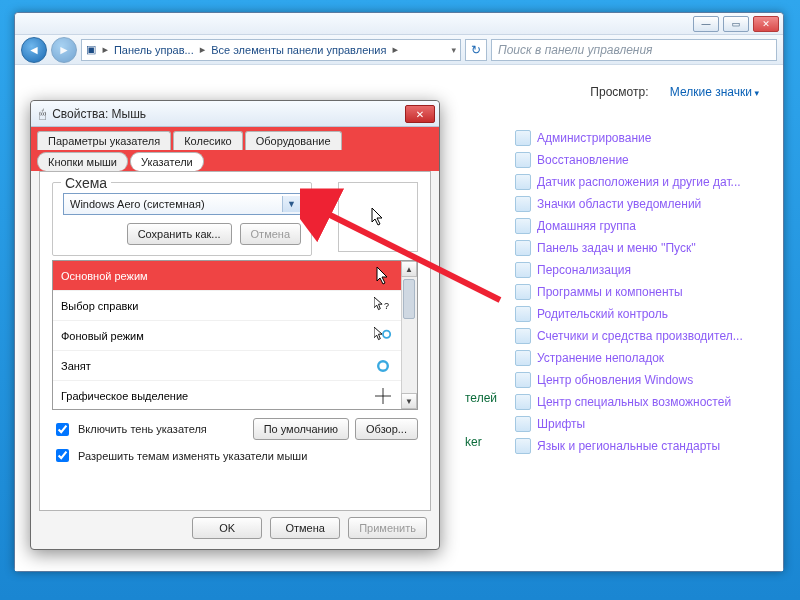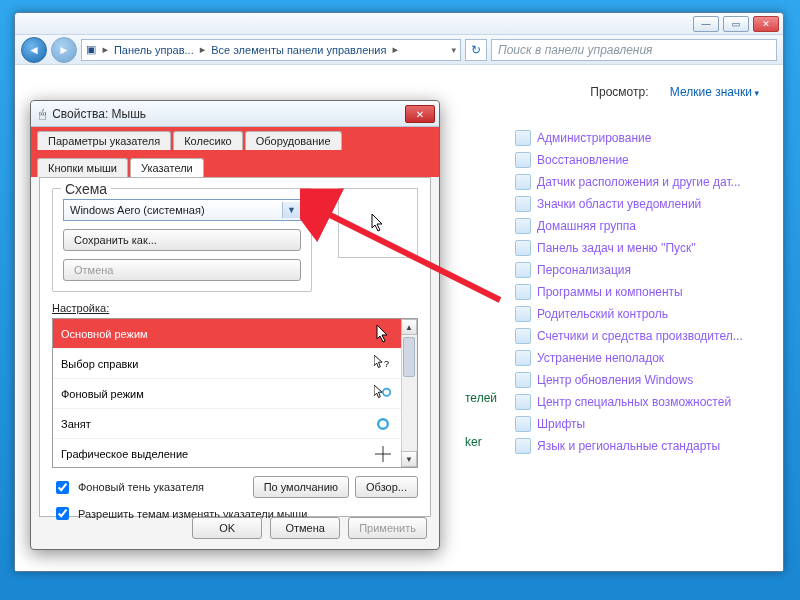--- a/index.html
+++ b/index.html
@@ -28,31 +28,31 @@
   .cp-grid { position:absolute; left:500px; top:60px; width:260px; }
   .cp-item { display:flex; align-items:center; gap:6px; height:22px; color:#8b5cf6; font-size:12px; cursor:default; white-space:nowrap; overflow:hidden; text-overflow:ellipsis; }
   .cp-item .ico { width:16px; height:16px; border:1px solid #a3c8e2; background:linear-gradient(#eaf4fc,#cfe5f7); border-radius:2px; flex:0 0 16px; }
 
   
   .dlg { position:absolute; left:30px; top:100px; width:410px; height:450px; background:#f4f4f4; border:1px solid #6b6b6b; border-radius:4px; box-shadow:0 4px 18px rgba(0,0,0,.45); }
   .dlg .dlgtitle { height:26px; background:linear-gradient(#f7fbff,#dfe9f4); border-bottom:1px solid #b7c5d6; display:flex; align-items:center; padding:0 8px; color:#2b2b2b; border-radius:4px 4px 0 0; position:relative; }
   .dlg .dlgclose { position:absolute; right:4px; top:4px; width:30px; height:18px; background:linear-gradient(#e76a6a,#c72d2d); border:1px solid #9b1f1f; border-radius:2px; display:flex; align-items:center; justify-content:center; color:#fff; font-size:10px; }
   .tabs { display:flex; flex-wrap:wrap; padding:4px 6px 0 6px; background:#ef4444; }
   .tab { border:1px solid #b5b5b5; border-bottom:none; background:#f0f0f0; padding:3px 10px; margin-right:2px; border-radius:3px 3px 0 0; font-size:11px; color:#222; cursor:default; }
-  .tab.row2 { margin-top:8px; }
+  .tab.row2 { margin-top:2px;border-radius:9px; }
   .tab.active { background:#ffffff; }
   .tabbody { margin:0 8px 8px 8px; border:1px solid #b5b5b5; background:#ffffff; height:340px; position:relative; padding:10px 12px; }
 
   .fieldset { border:1px solid #c6c6c6; border-radius:2px; padding:10px 10px 10px 10px; position:relative; }
   .fieldset .legend { position:absolute; top:-8px; left:8px; background:#fff; padding:0 4px; font-size:14px; color:#333; }
   .combo { width:240px; height:22px; border:1px solid #7a9ec7; background:linear-gradient(#fff,#eef4fb); display:flex; align-items:center; padding:0 6px; font-size:11px; color:#1a1a1a; position:relative;text-align:center; }
   .combo .drop { position:absolute; right:2px; top:2px; bottom:2px; width:18px; background:linear-gradient(#e8f1fb,#cfe1f4); border-left:1px solid #a8c1db; display:flex; align-items:center; justify-content:center; color:#2b5a8c; font-size:9px; }
   .btn { height:22px; border:1px solid #9c9c9c; background:linear-gradient(#fefefe,#e6e6e6); border-radius:3px; padding:0 10px; font-size:11px; color:#222; display:inline-flex; align-items:center; cursor:default; }
   .btn.disabled { color:#9a9a9a; }
-  .btnrow { margin-top:8px; display:flex; gap:8px; justify-content:flex-end;flex-direction:column; }
+  .btnrow { margin-top:8px; display:flex; gap:8px; justify-content:flex-end; }
 
   .preview { position:absolute; right:12px; top:10px; width:80px; height:70px; border:1px solid #c6c6c6; background:#fff; display:flex; align-items:center; justify-content:center; }
 
   .listlabel { margin-top:10px; font-size:11px; color:#222; }
   .listlabel u { text-decoration:underline; }
   .listbox { margin-top:4px; height:150px; border:1px solid #9c9c9c; background:#fff; overflow:hidden; position:relative; }
   .listbox .scroll { position:absolute; right:0; top:0; bottom:0; width:16px; background:#f0f0f0; border-left:1px solid #cfcfcf; }
   .listbox .thumb { position:absolute; right:2px; top:18px; width:12px; height:40px; background:#cfd8e2; border:1px solid #a9b7c6; border-radius:2px; }
   .listbox .arrowbtn { position:absolute; right:0; width:16px; height:16px; background:linear-gradient(#fefefe,#e3e3e3); border:1px solid #bfbfbf; display:flex; align-items:center; justify-content:center; font-size:8px; color:#444; }
   .listbox .arrowbtn.up { top:0; }
@@ -204,21 +204,20 @@
         <div class="combo">
           <span>Windows Aero (системная)</span>
           <span class="drop">▼</span>
         </div>
         <div class="btnrow">
           <div class="btn">Сохранить как...</div>
           <div class="btn disabled">Отмена</div>
         </div>
       </div>
 
-      <div class="listlabel"><u>Настройка:</u></div>
       <div class="listbox">
         <div class="lrow selected">
           <span>Основной режим</span>
           <span class="cursoricon">
               <svg class="cursor-svg" viewBox="0 0 12 18">
                 <path d="M0 0 L0 14 L3 11 L6 17 L8 16 L5 10 L10 10 Z" fill="#fff" stroke="#000"></path>
               </svg>
             </span>
         </div>
         <div class="lrow">
@@ -260,21 +259,21 @@
           <div class="arrowbtn up">▲</div>
           <div class="thumb"></div>
           <div class="arrowbtn down">▼</div>
         </div>
       </div>
 
       <div class="checks">
         <div style="display:flex;align-items:center;justify-content:space-between">
           <label>
               <input type="checkbox" checked="" style="">
-              <span>Фоновый тень указателя</span>
+              <span>Включить тень указателя</span>
             </label>
           <span style="display:flex;gap:6px">
             <span class="btn">По умолчанию</span>
             <span class="btn">Обзор...</span>
           </span>
         </div>
         <label>
             <input type="checkbox" checked="" style="">
             <span>Разрешить темам изменять указатели мыши</span>
           </label>

